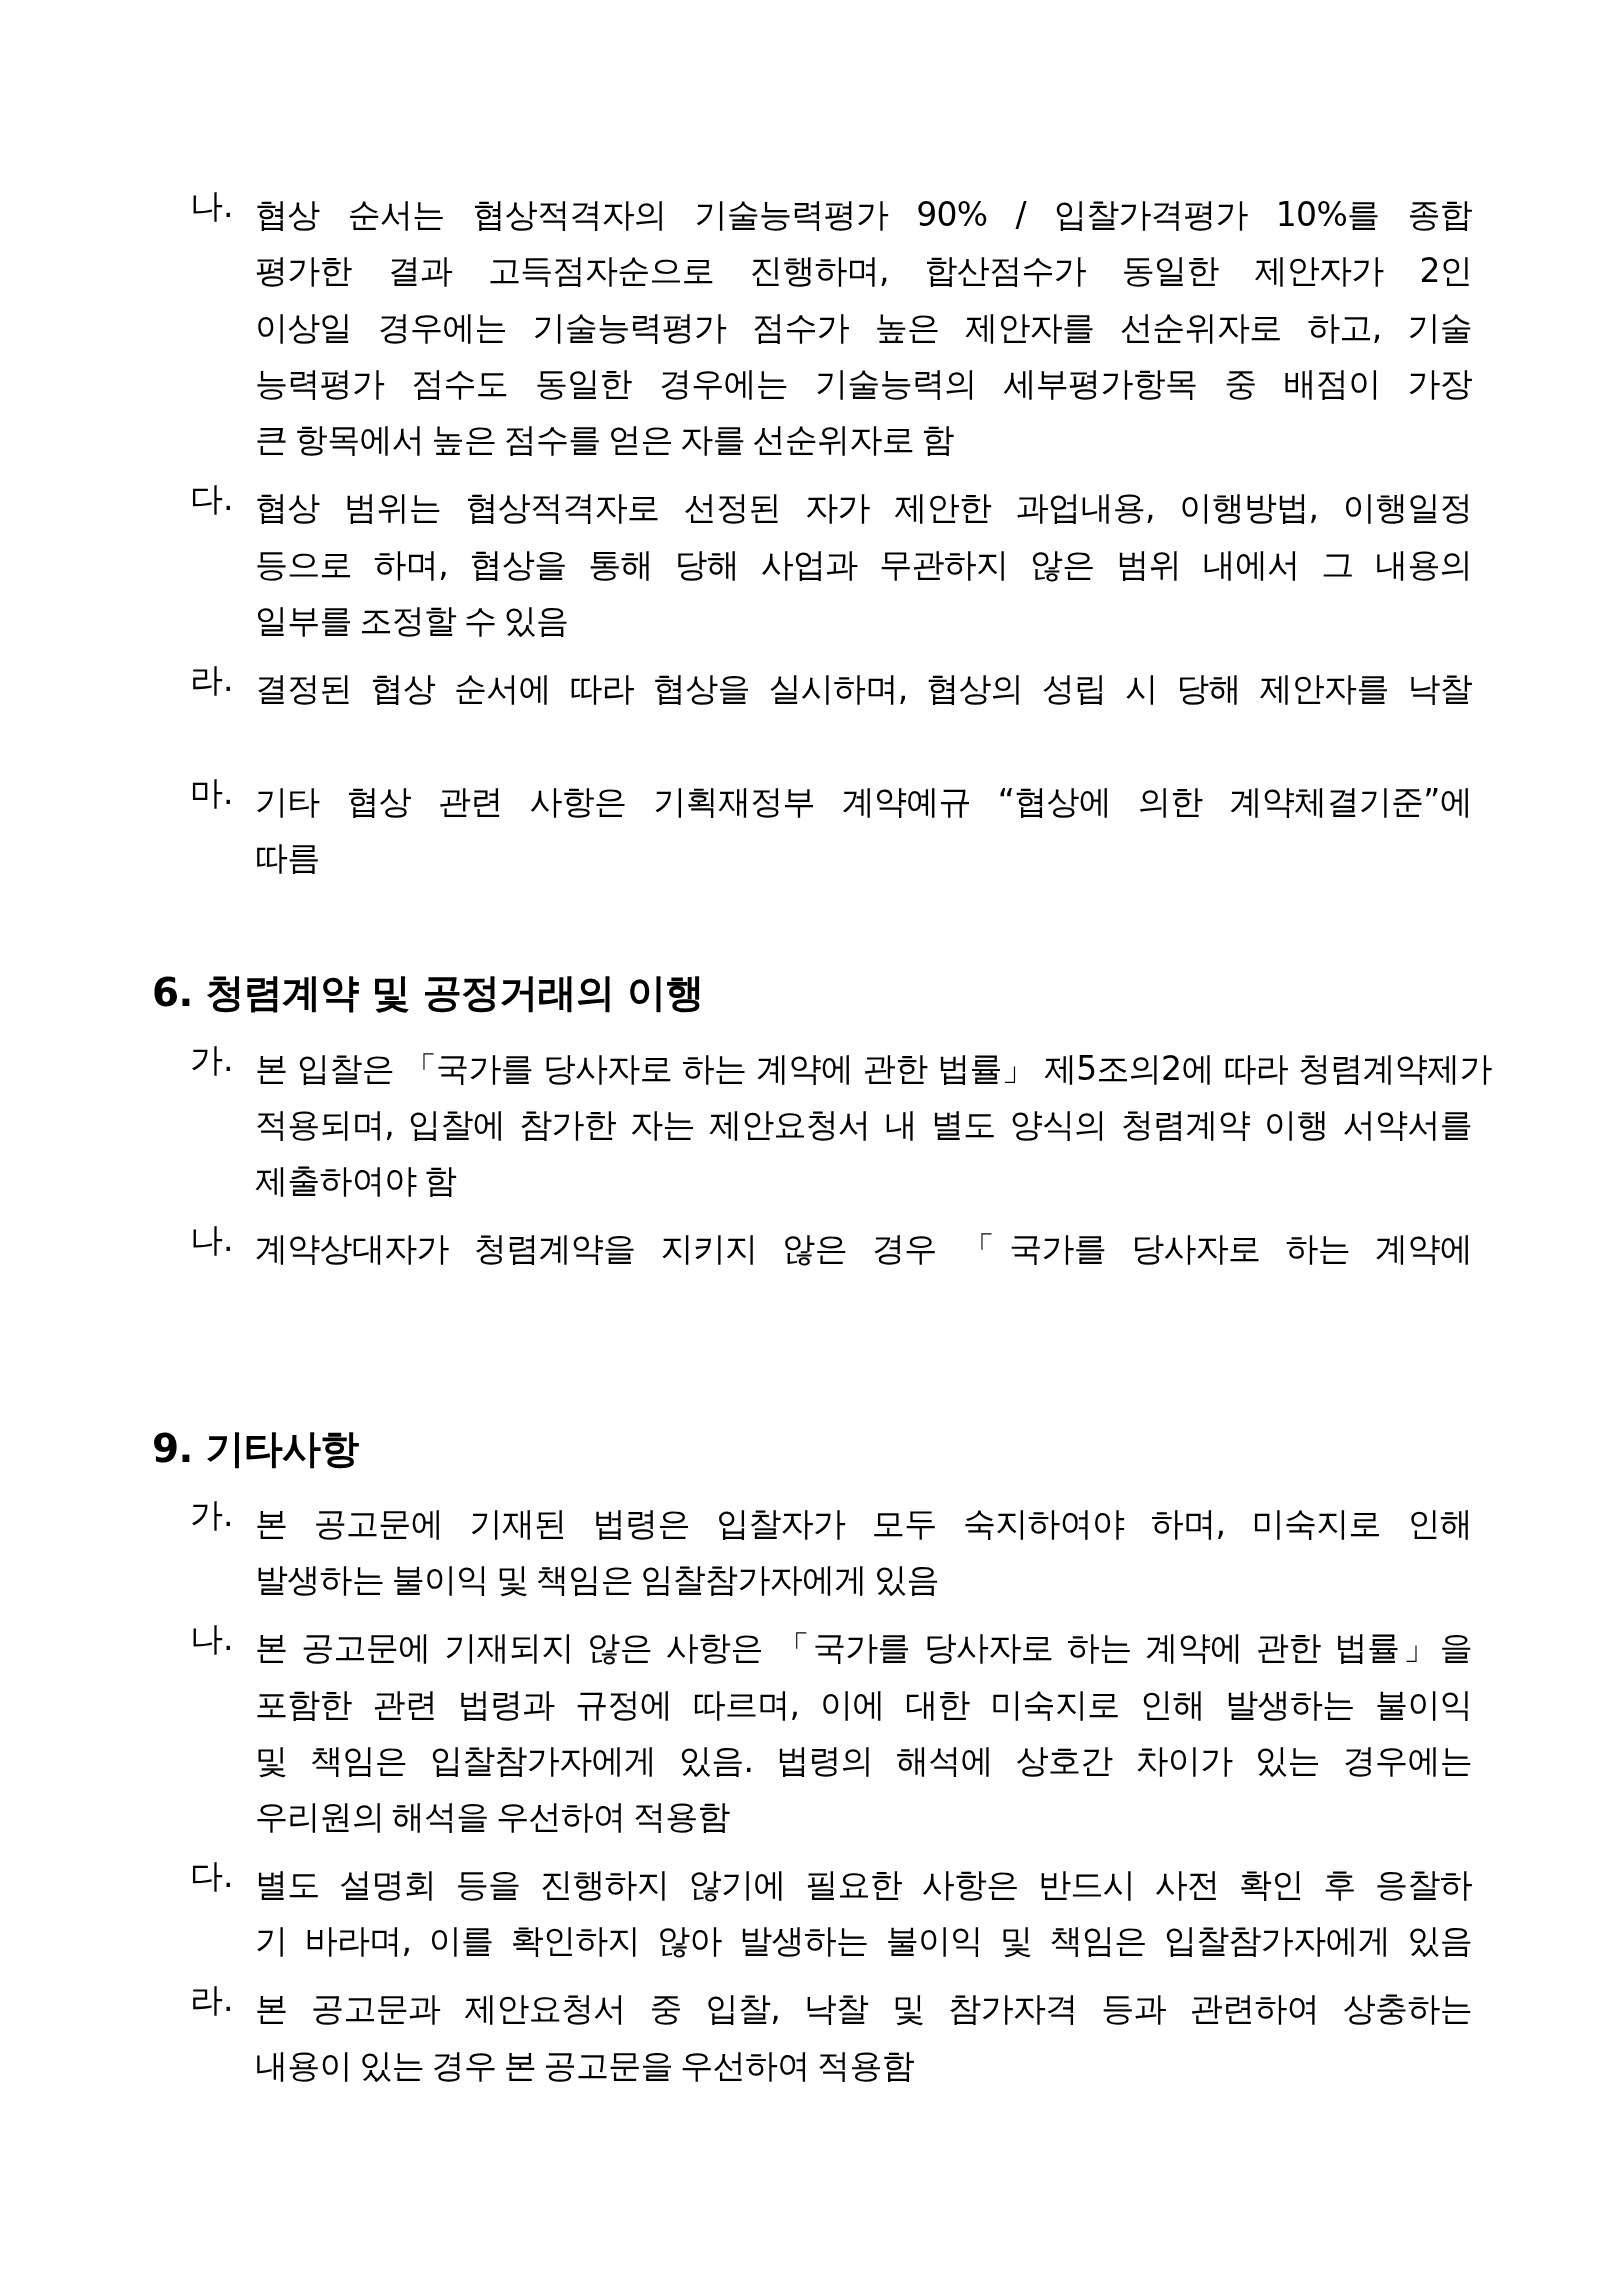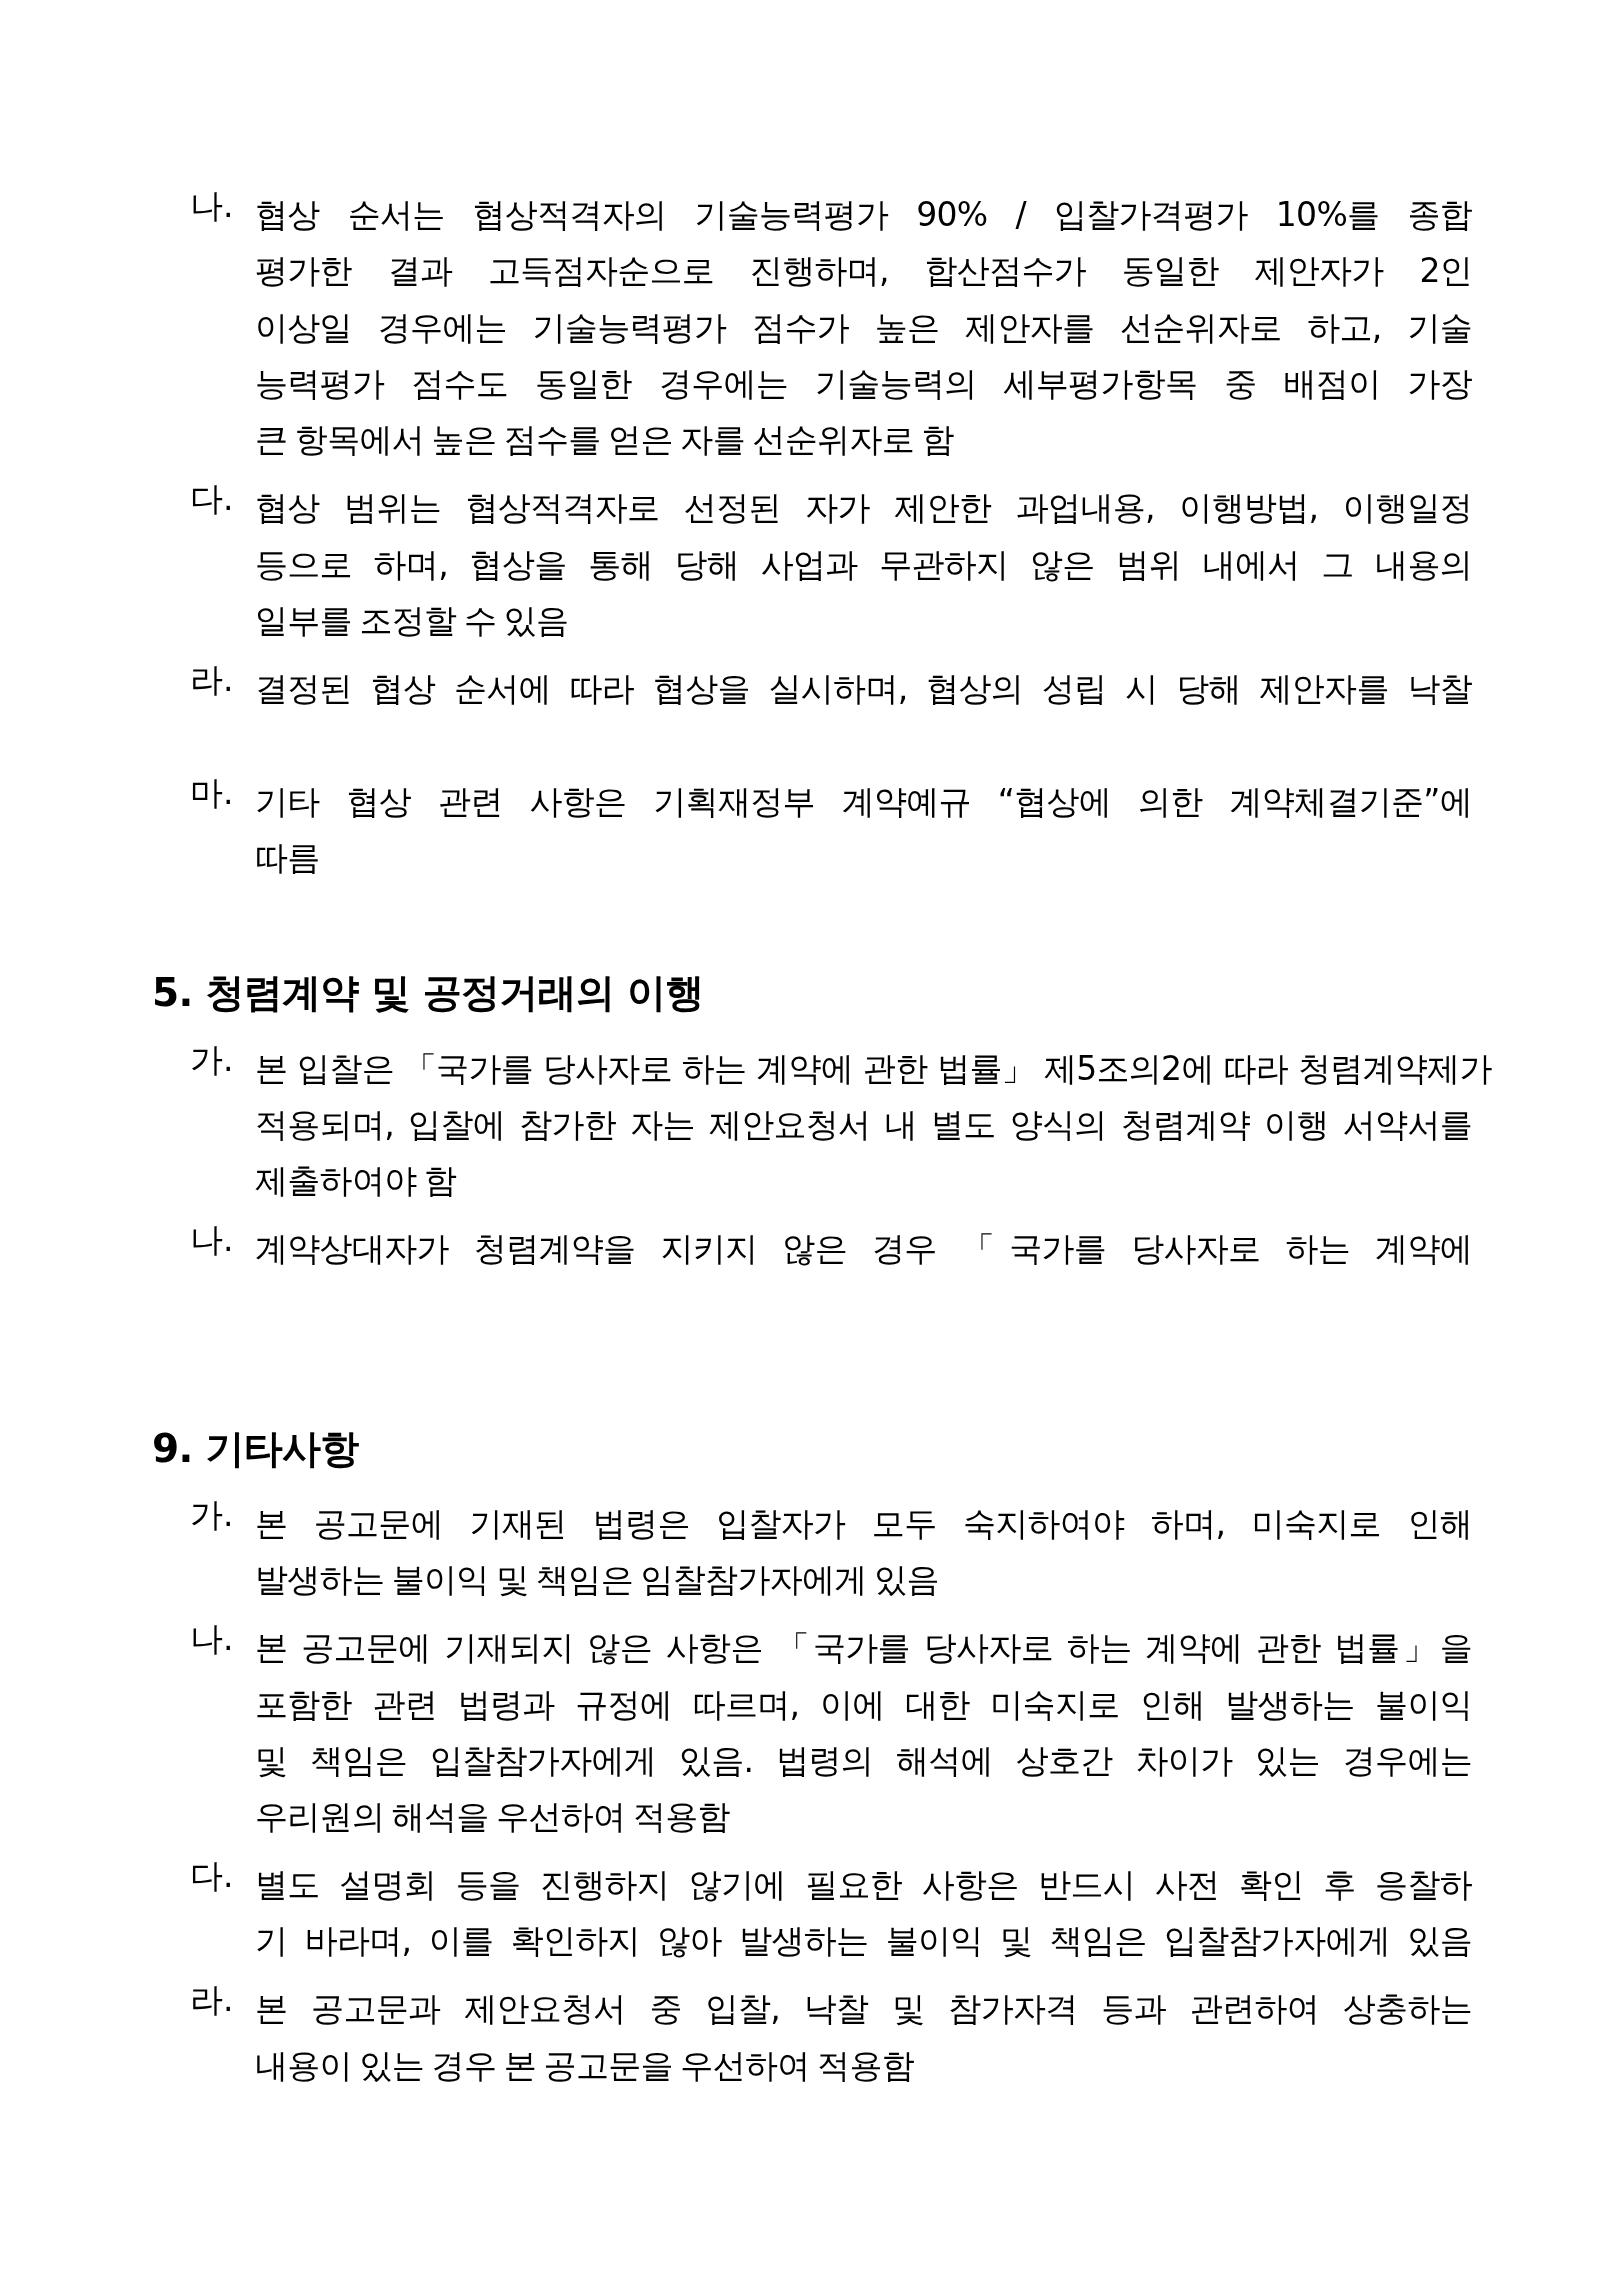--- a/index.html
+++ b/index.html
@@ -51,21 +51,21 @@
   </div>
 
   <div class="line" style="top:770px">
     <span class="marker">마.</span>
     <span class="text">기타 협상 관련 사항은 기획재정부 계약예규 “협상에 의한 계약체결기준”에</span>
   </div>
   <div class="line" style="top:826px">
     <span class="text last">따름</span>
   </div>
 
-  <div class="heading" style="top:967px">5. 청렴계약 및 공정거래의 이행</div>
+  <div class="heading" style="top:967px">6. 청렴계약 및 공정거래의 이행</div>
 
   <div class="line" style="top:1037px">
     <span class="marker">가.</span>
     <span class="text">본 입찰은 「국가를 당사자로 하는 계약에 관한 법률」 제5조의2에 따라 청렴계약제가</span>
   </div>
   <div class="line" style="top:1149px">
     <span class="text last">제출하여야 함</span>
   </div>
   <div class="line" style="top:1093px">
     <span class="text">적용되며, 입찰에 참가한 자는 제안요청서 내 별도 양식의 청렴계약 이행 서약서를</span>

